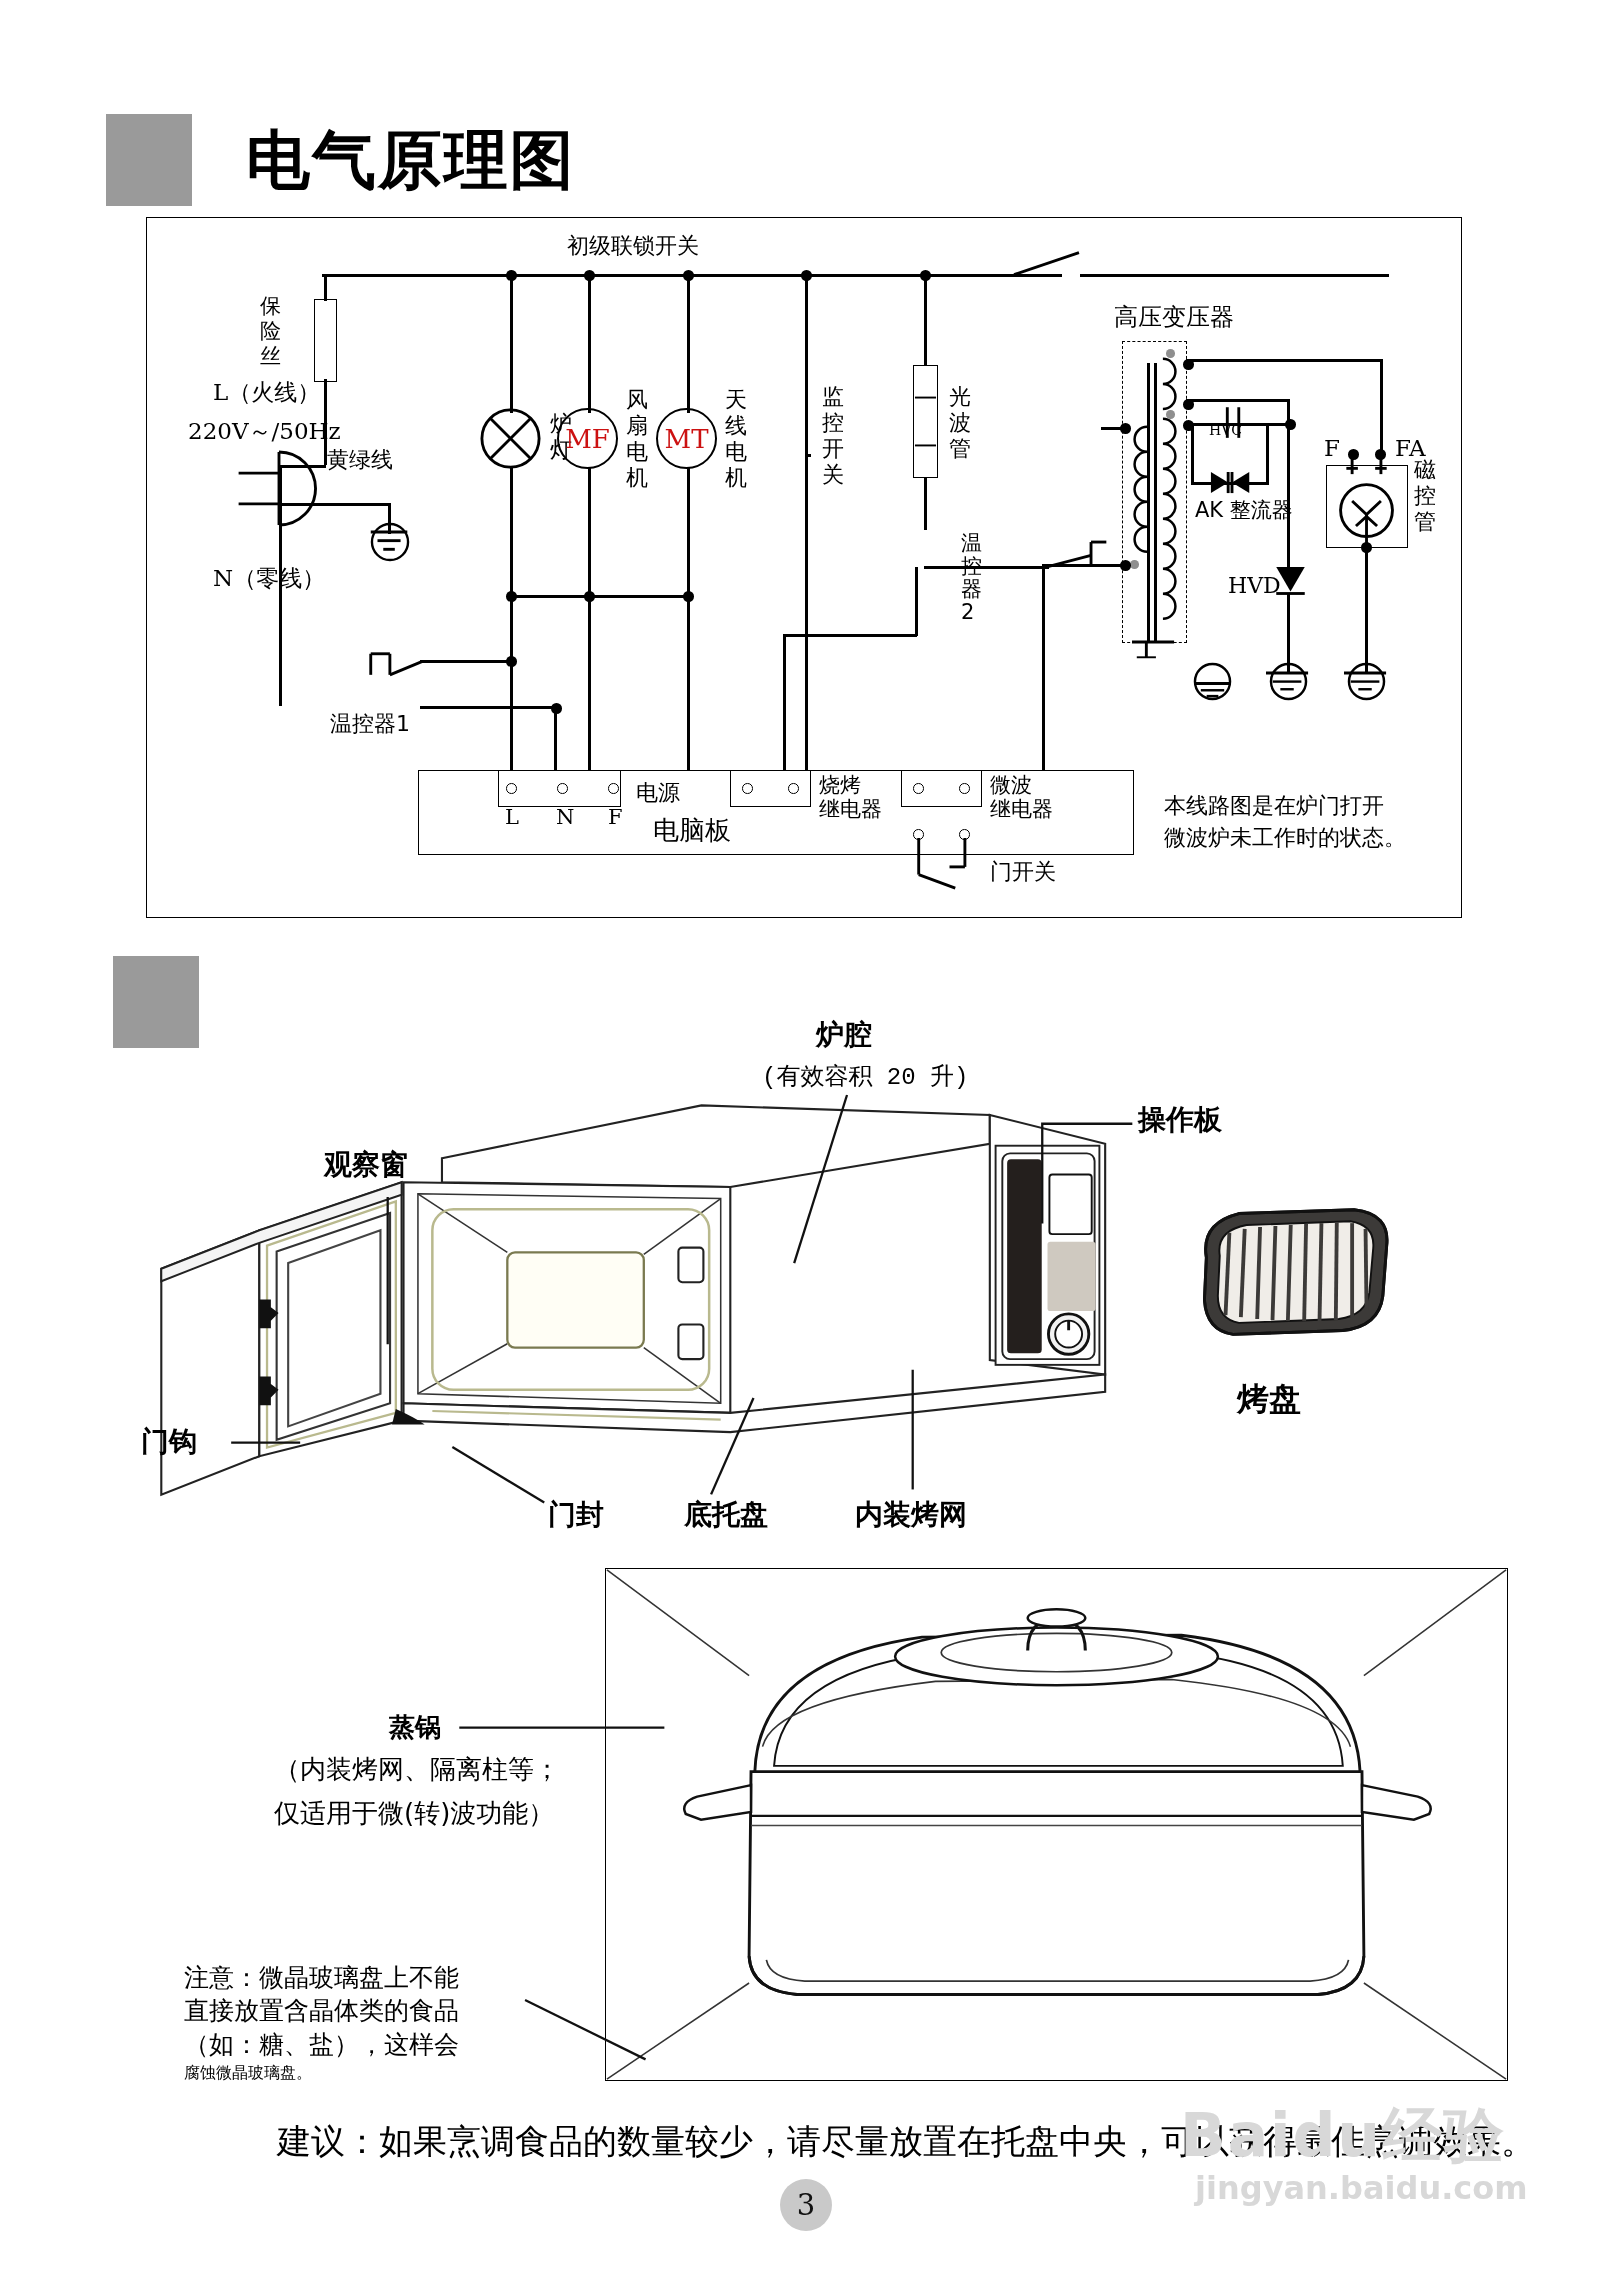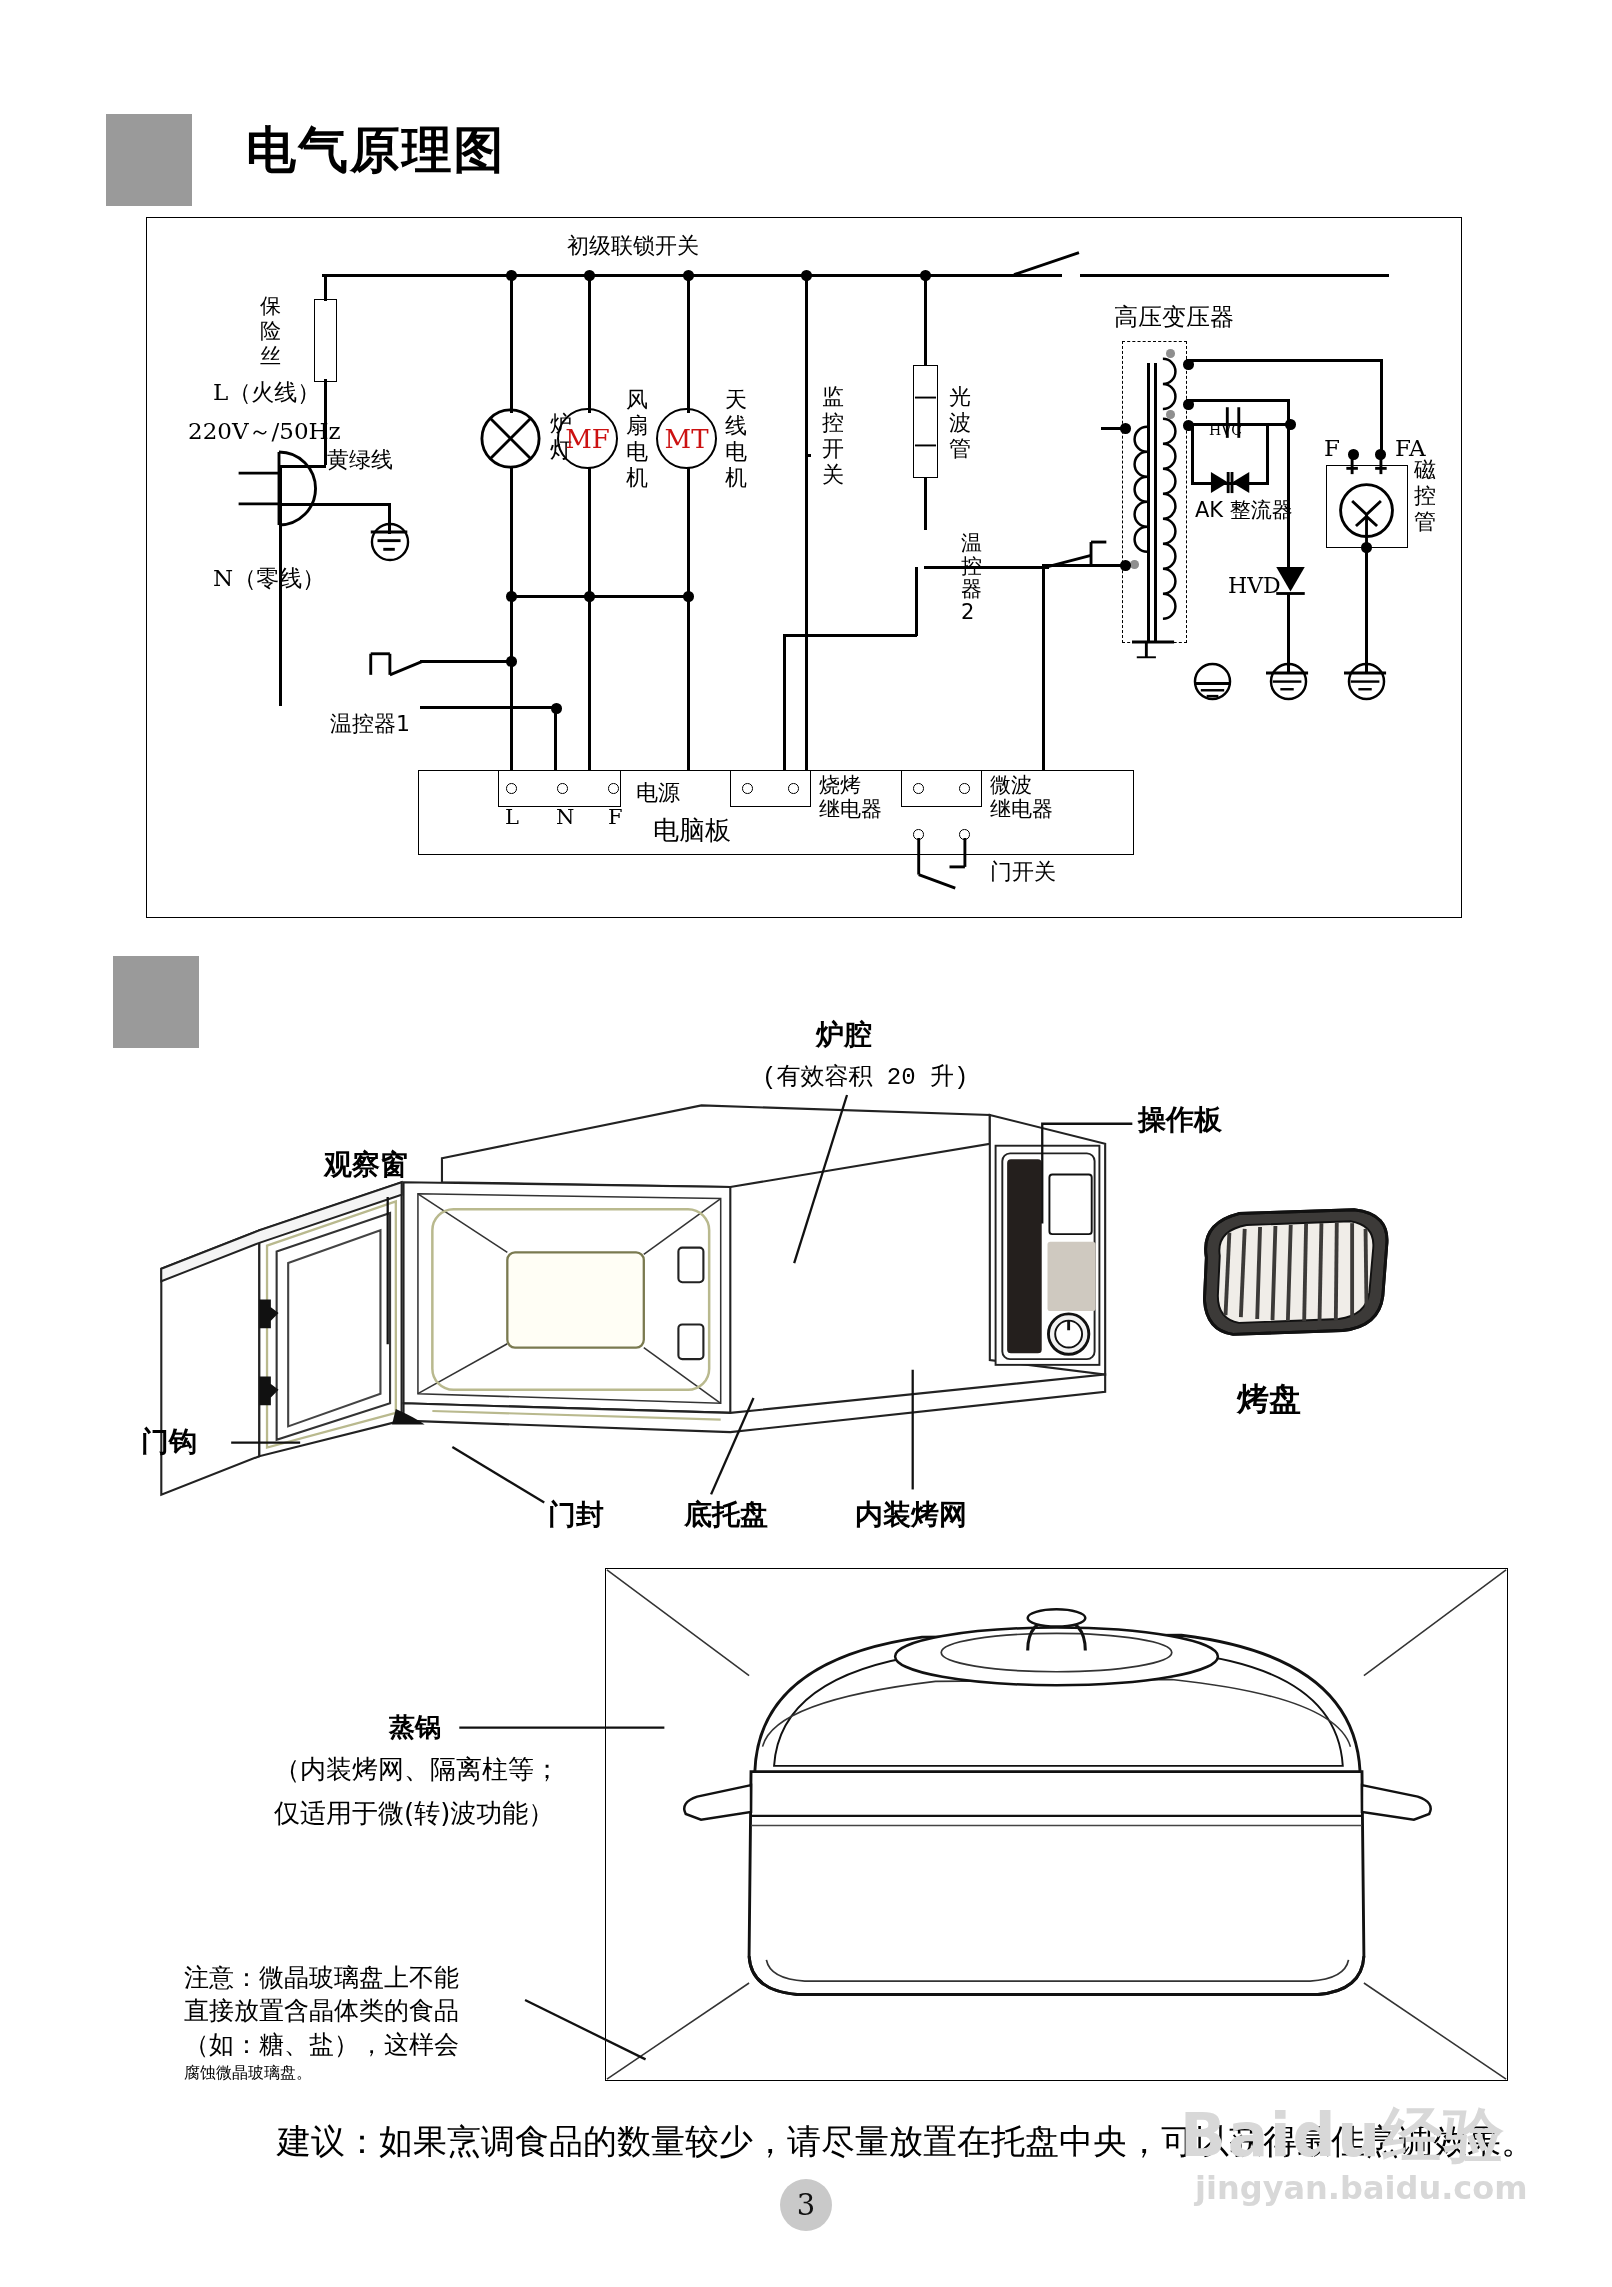--- a/index.html
+++ b/index.html
@@ -120,21 +120,21 @@
     font-weight: bold;
     user-select: none;
   }
 </style>
 </head>
 <body>
 
 <div class="page">
 
   <div class="sect-mark" style="left:106px; top:114px; width:86px; height:92px;"></div>
-  <div class="sect-title" style="left:246px; top:117px; font-size:50px;">电气原理图</div>
+  <div class="sect-title" style="left:246px; top:117px; font-size:64px;">电气原理图</div>
 
   <div class="circuit-frame" style="left:146px; top:217px; width:1316px; height:701px;"></div>
 
   <div class="wire-h" style="left:322px; top:274px; width:740px;"></div>
   <div class="wire-h" style="left:1080px; top:274px; width:309px;"></div>
 
   <svg class="ov" style="left:1014px; top:245px; width:86px; height:43px;" viewBox="0 0 90 45" width="86" height="43">
     <line x1="0" y1="31" x2="68" y2="8" stroke="#000" stroke-width="3"></line>
   </svg>
   <div class="lbl" style="left:567px; top:233px; font-size:22px;">初级联锁开关</div>
@@ -408,20 +408,22 @@
   <div class="term" style="left:913px; top:829px;"></div>
   <div class="term" style="left:959px; top:829px;"></div>
   <svg class="ov" style="left:911px; top:834px; width:77px; height:60px;" viewBox="0 0 80 62" width="77" height="60">
     <line x1="8" y1="4" x2="8" y2="42" stroke="#000" stroke-width="3"></line>
     <line x1="56" y1="4" x2="56" y2="34" stroke="#000" stroke-width="3"></line>
     <line x1="40" y1="34" x2="56" y2="34" stroke="#000" stroke-width="3"></line>
     <line x1="8" y1="42" x2="46" y2="56" stroke="#000" stroke-width="3"></line>
   </svg>
   <div class="lbl" style="left:990px; top:859px; font-size:22px;">门开关</div>
 
+  <div class="lbl" style="left:1164px; top:790px; font-size:22px; line-height:1.45;">本线路图是在炉门打开
+微波炉未工作时的状态。</div>
 
   <div class="sect-mark" style="left:113px; top:956px; width:86px; height:92px;"></div>
 
   <svg class="ov" style="left:144px; top:1086px; width:990px; height:452px;" viewBox="0 0 1030 470" width="990" height="452">
 
     <polygon points="310,75 580,20 880,30 880,60 610,105 310,100" fill="#ffffff" stroke="#222" stroke-width="2.2"></polygon>
 
     <polygon points="880,30 1000,60 1000,300 880,285" fill="#ffffff" stroke="#222" stroke-width="2.2"></polygon>
 
     <polygon points="270,100 610,105 610,340 270,330" fill="#ffffff" stroke="#222" stroke-width="2.2"></polygon>

